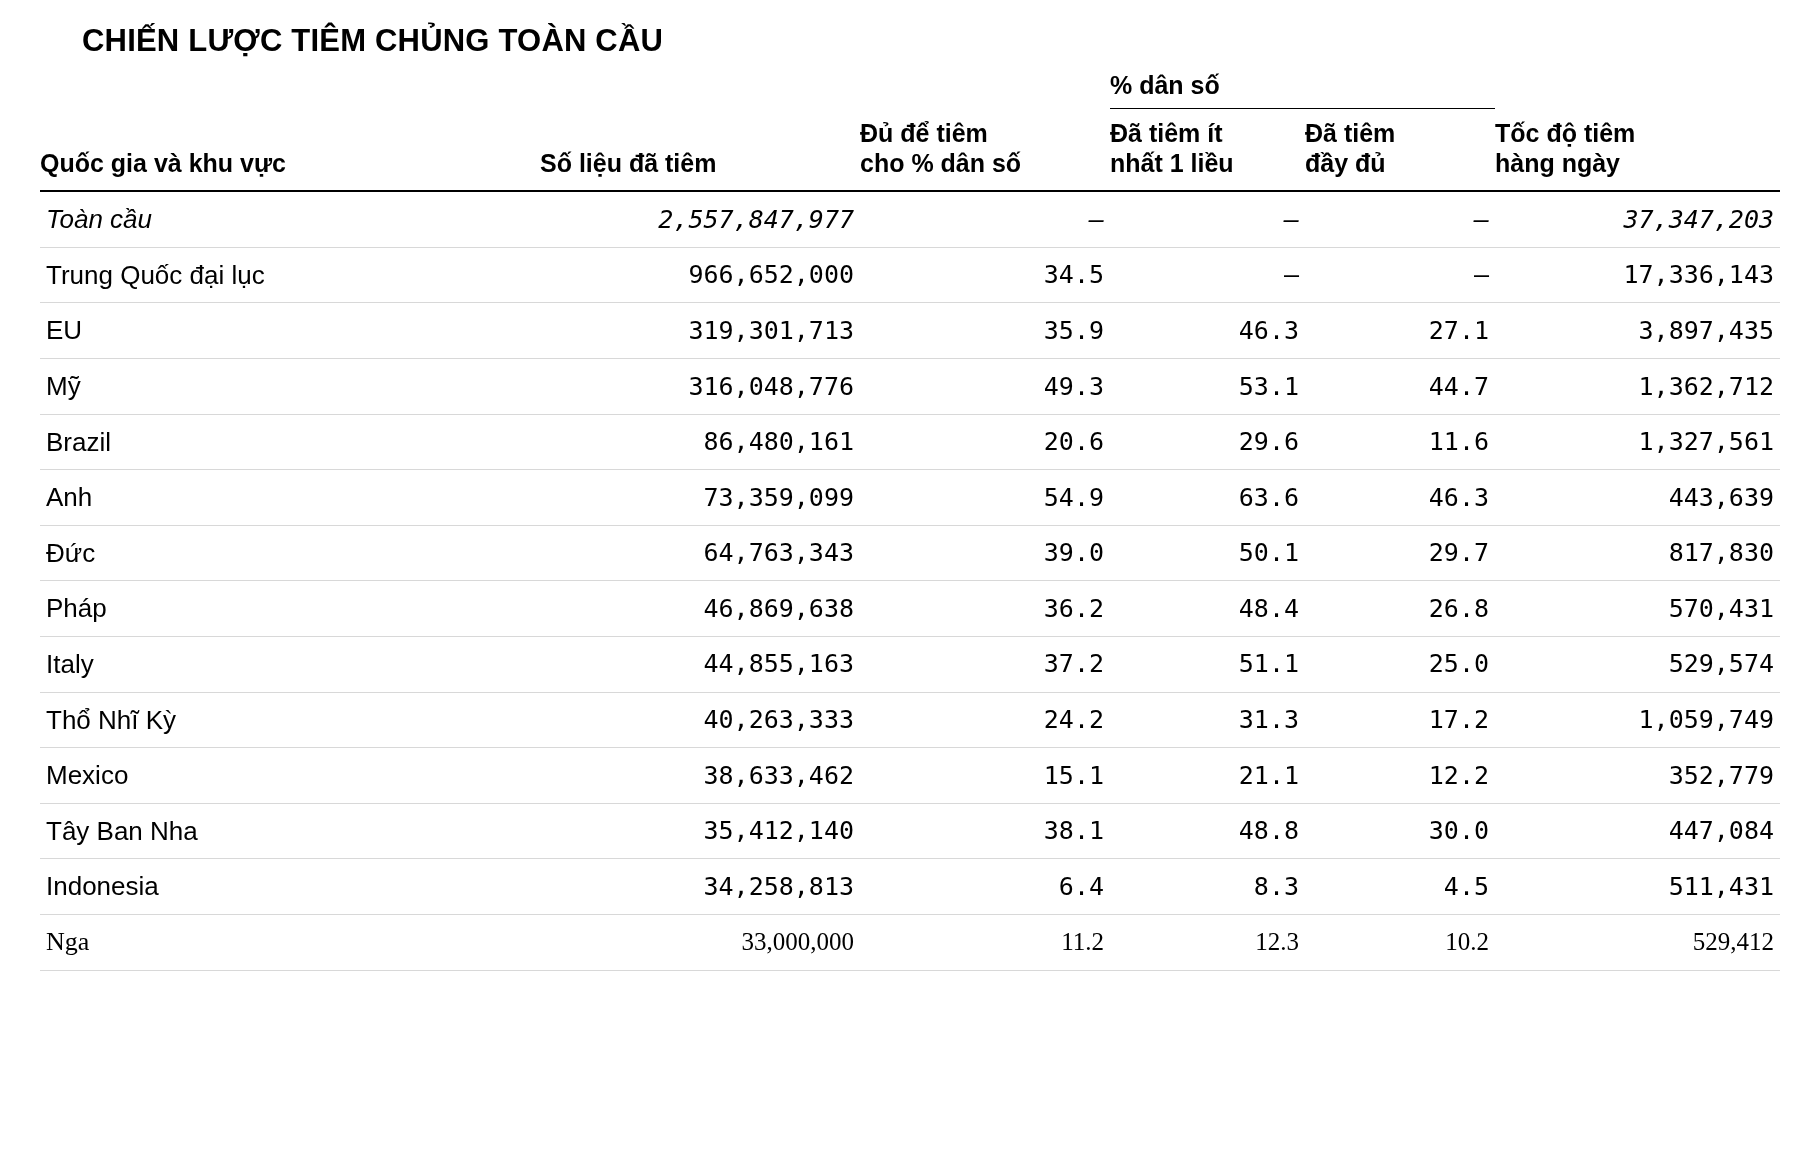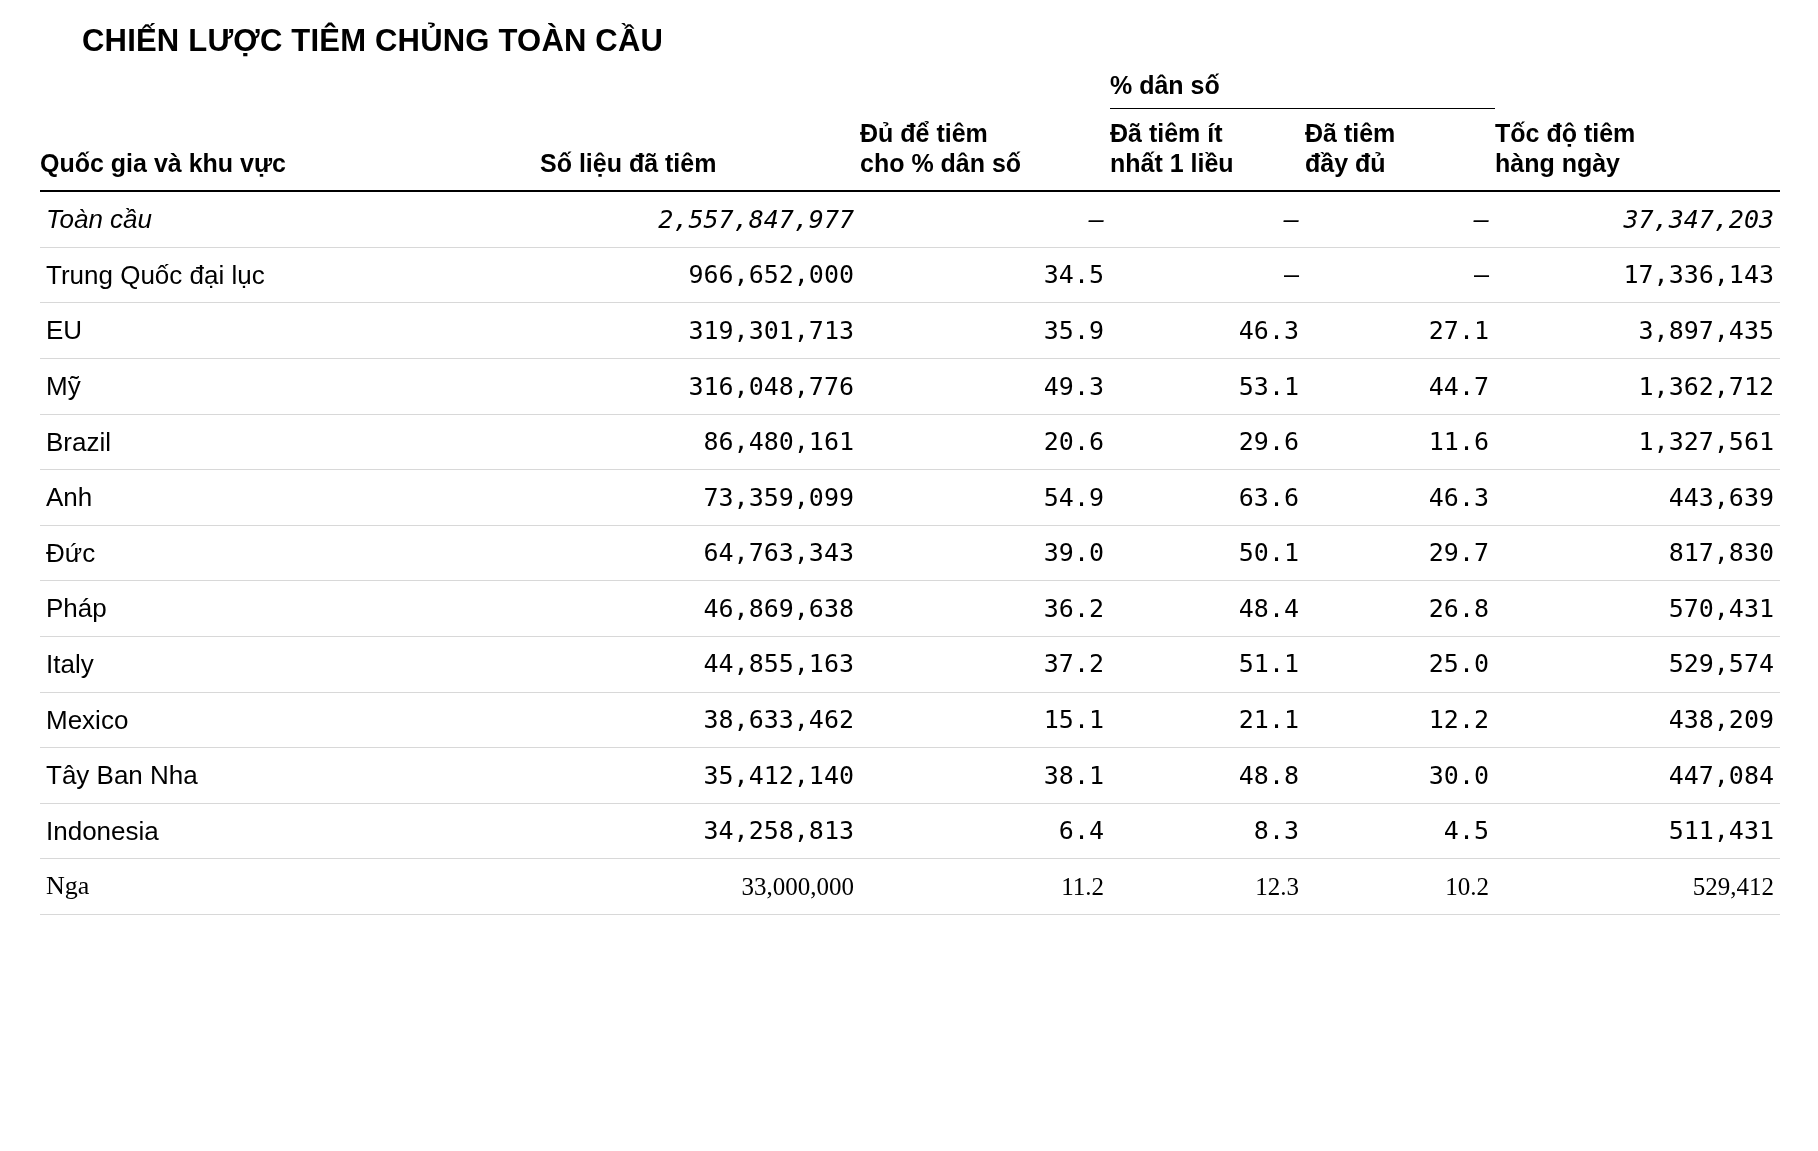--- a/index.html
+++ b/index.html
@@ -213,26 +213,34 @@
         </tr>
         <tr>
           <td class="country">Italy</td>
           <td class="num">44,855,163</td>
           <td class="num">37.2</td>
           <td class="num">51.1</td>
           <td class="num">25.0</td>
           <td class="num">529,574</td>
         </tr>
         <tr>
+          <td class="country">Thổ Nhĩ Kỳ</td>
+          <td class="num">40,263,333</td>
+          <td class="num">24.2</td>
+          <td class="num">31.3</td>
+          <td class="num">17.2</td>
+          <td class="num">1,059,749</td>
+        </tr>
+        <tr>
           <td class="country">Mexico</td>
           <td class="num">38,633,462</td>
           <td class="num">15.1</td>
           <td class="num">21.1</td>
           <td class="num">12.2</td>
-          <td class="num">438,209</td>
+          <td class="num">352,779</td>
         </tr>
         <tr>
           <td class="country">Tây Ban Nha</td>
           <td class="num">35,412,140</td>
           <td class="num">38.1</td>
           <td class="num">48.8</td>
           <td class="num">30.0</td>
           <td class="num">447,084</td>
         </tr>
         <tr>

